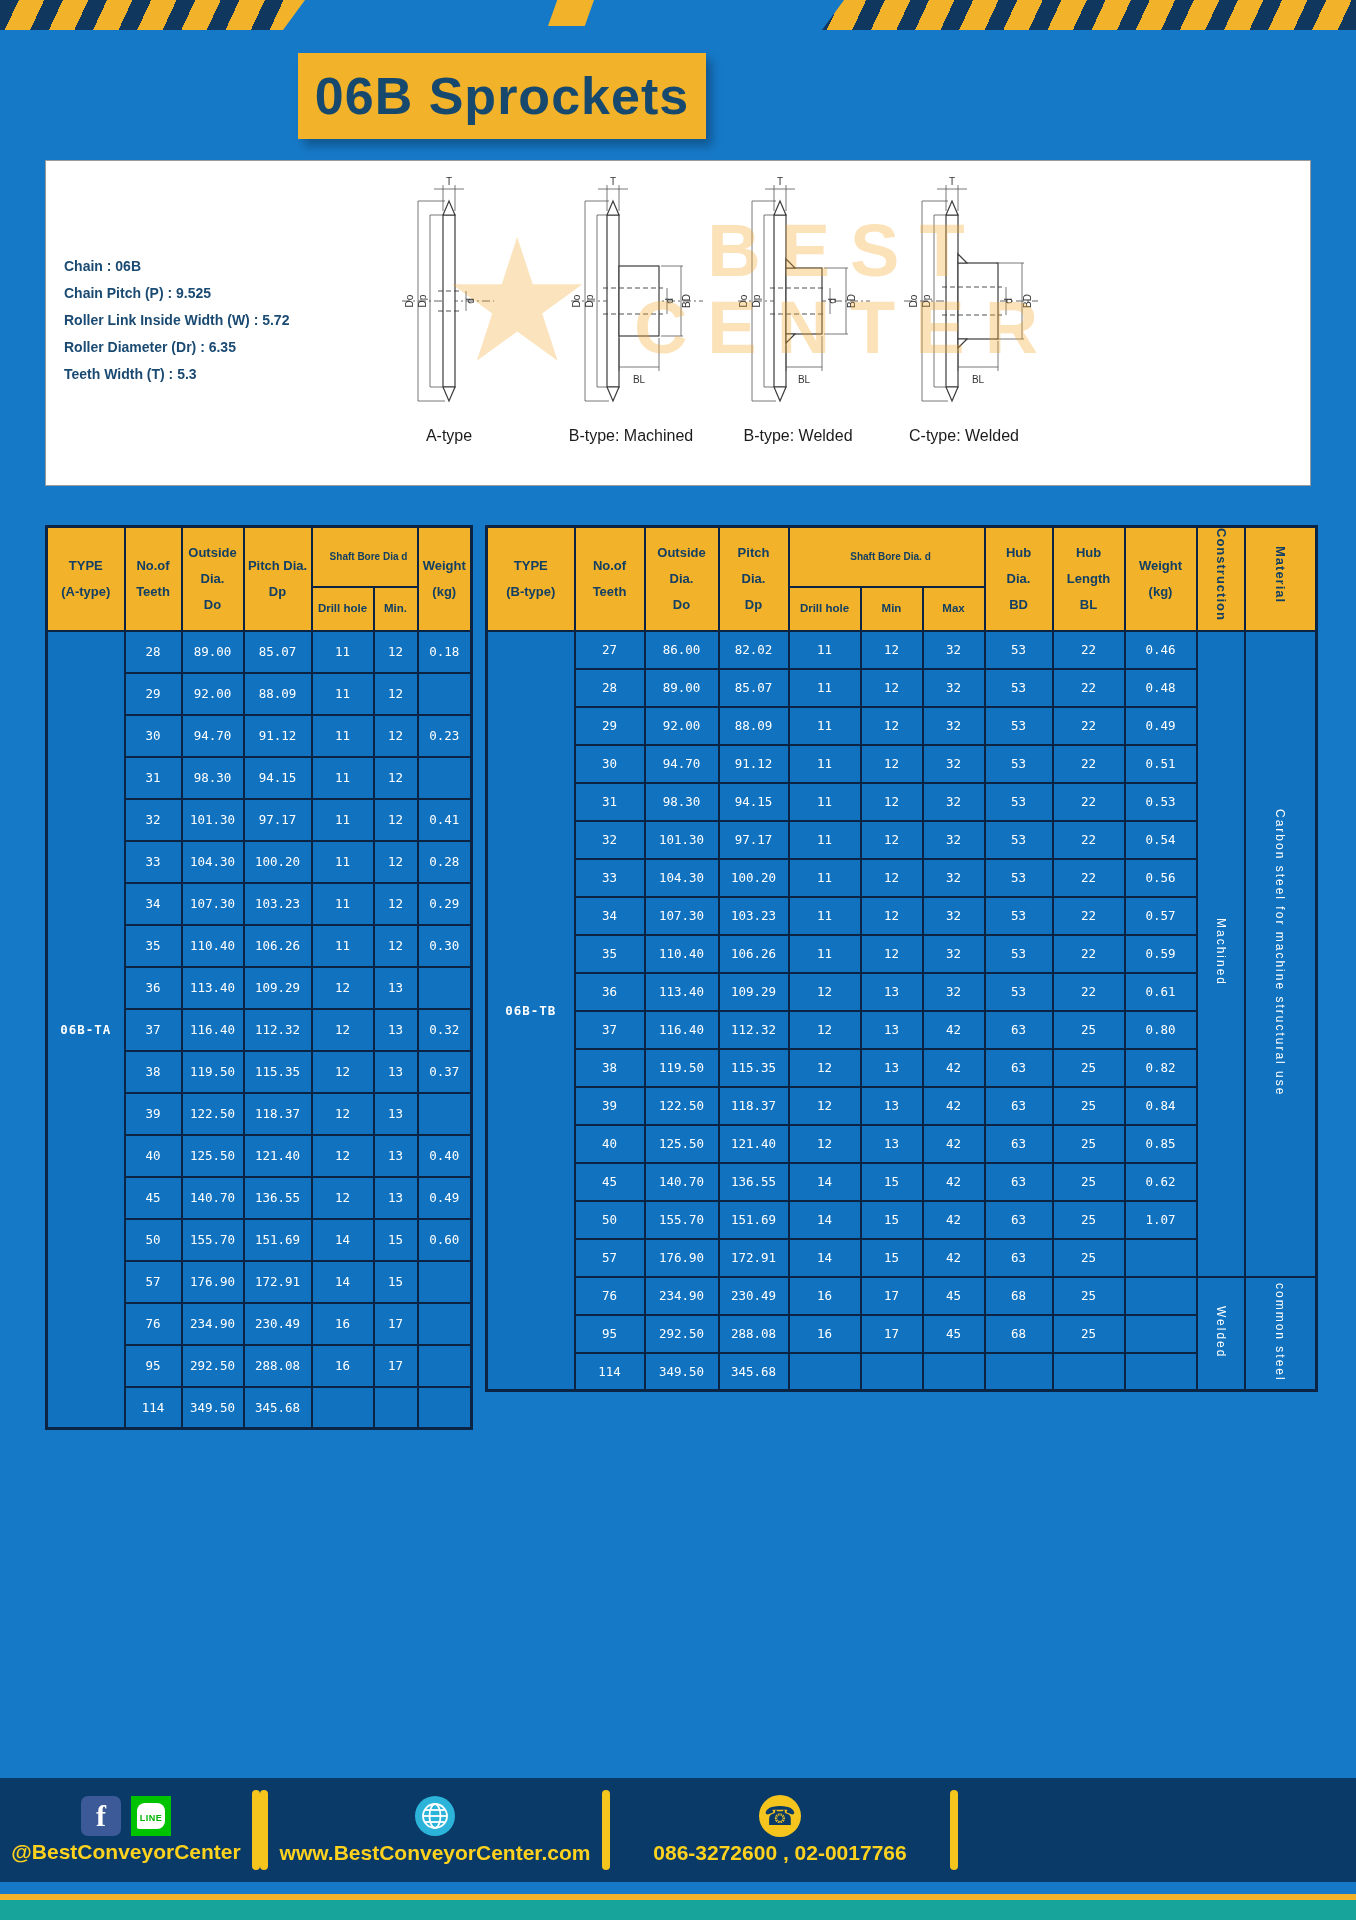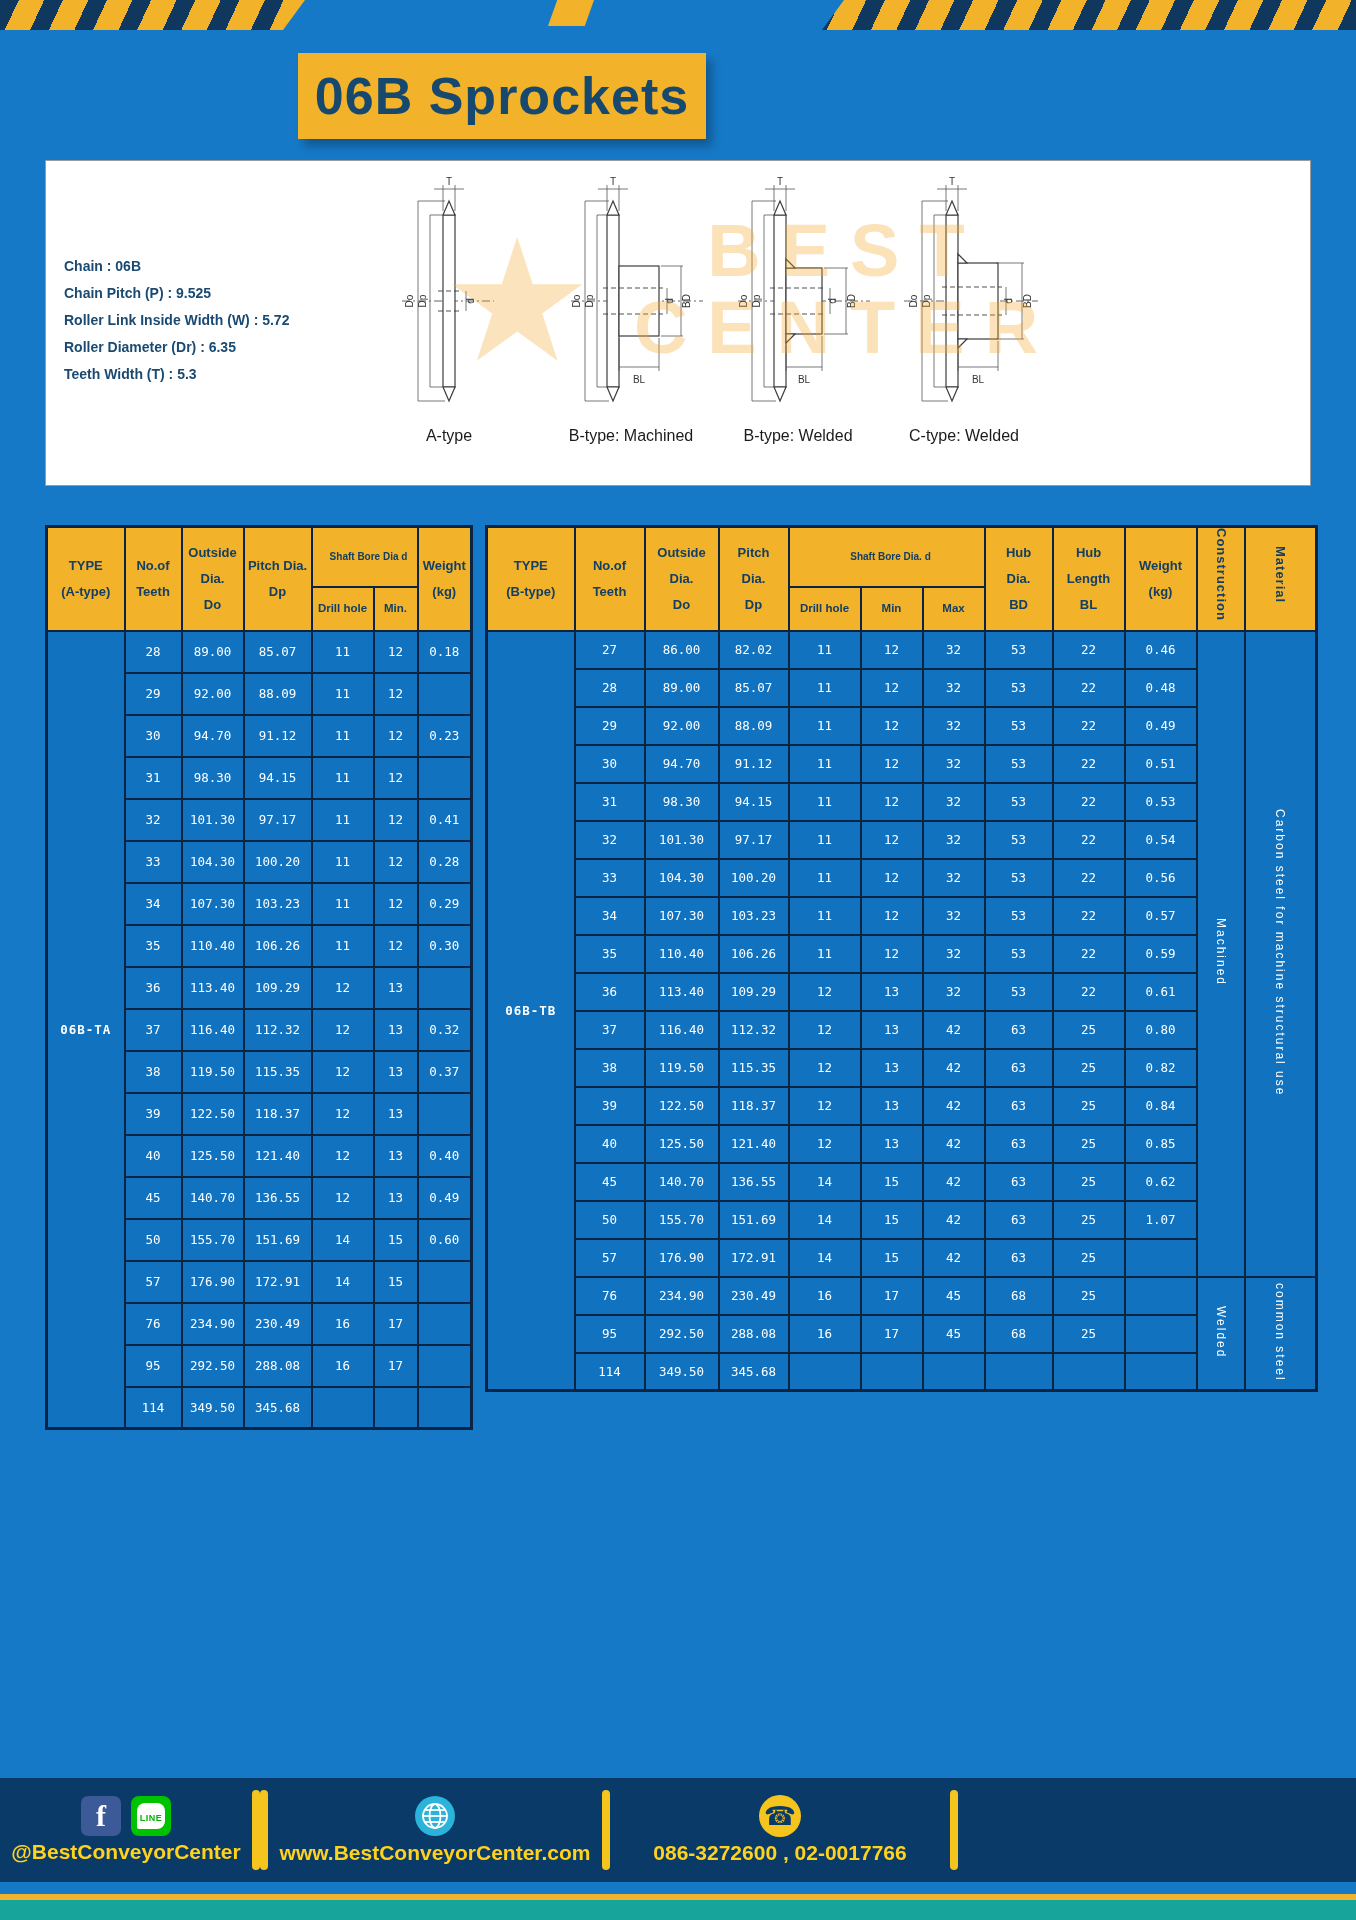--- a/index.html
+++ b/index.html
@@ -68,21 +68,21 @@
             display:flex; align-items:center; }
   .f-sec { display:flex; flex-direction:column; align-items:center; justify-content:center; gap:4px; height:100%; }
   .s1 { width:252px; } .s2 { width:210px; } .s3 { width:334px; } .s4 { width:340px; }
   .f-sep { width:8px; height:80px; background:#f5c51e; border-radius:4px; flex:0 0 auto; }
   .f-fill { flex:1; }
   .f-text { color:#ffd21e; font-weight:bold; font-size:21px; white-space:nowrap; }
   .f-icons { display:flex; gap:10px; align-items:center; }
   .icon-fb { width:40px; height:40px; background:#3b5a97; border-radius:7px; color:#fff;
              display:flex; align-items:center; justify-content:center; font-size:30px; font-weight:bold;
              font-family:"Liberation Serif", serif; }
-  .icon-line { width:40px; height:40px; background:#00c300; border-radius:8px;
+  .icon-line { width:40px; height:40px; background:#00c300; border-radius:0;
                display:flex; align-items:center; justify-content:center; }
   .line-bubble { background:#fff; border-radius:8px 8px 8px 2px; padding:4px 3px; }
   .line-bubble span { color:#00b300; font-size:9px; font-weight:bold; letter-spacing:.5px; }
   .icon-round { width:42px; height:42px; border-radius:50%; display:flex; align-items:center; justify-content:center; }
   .icon-phone { background:#f5c51e; color:#0a3a67; font-size:26px; }
   .bottom-strip { position:absolute; left:0; bottom:0; width:1356px; height:26px;
                   background:linear-gradient(to bottom, #f2b229 0 6px, #17a59b 6px 100%); }
 </style>
 </head>
 <body>

